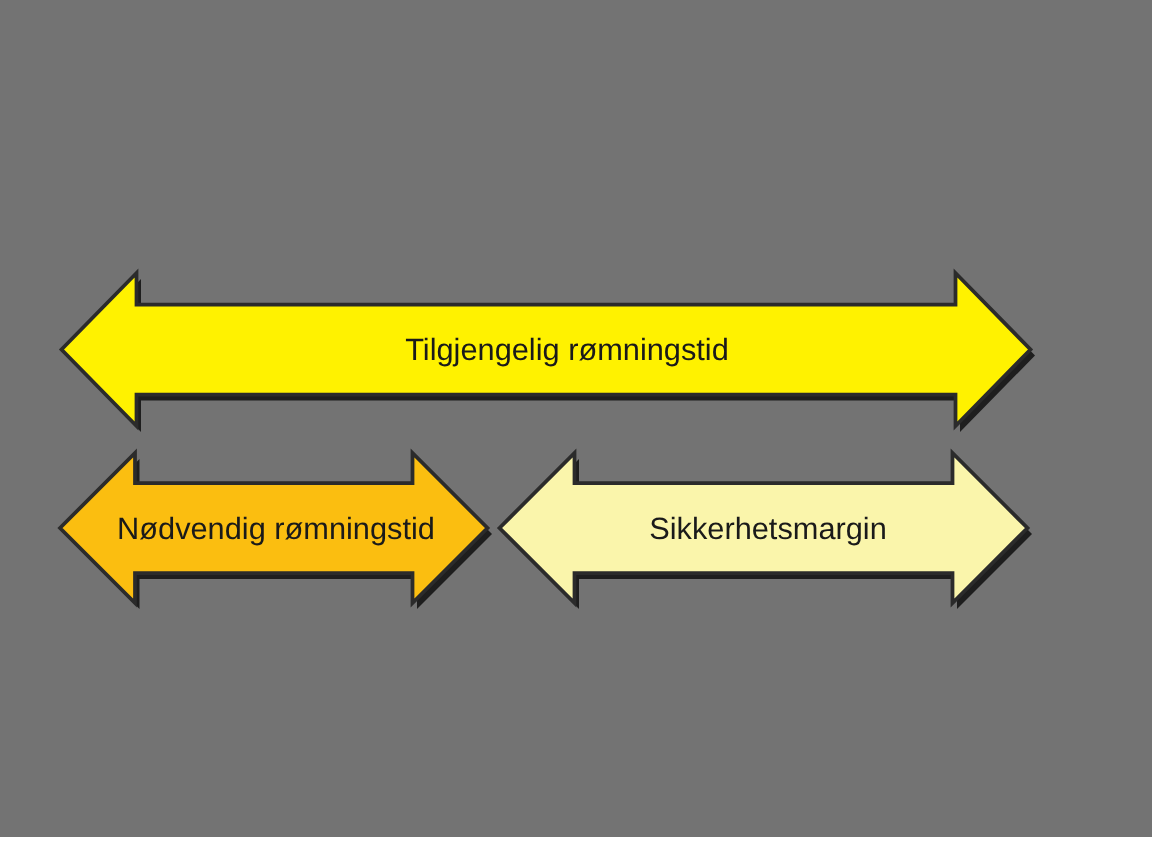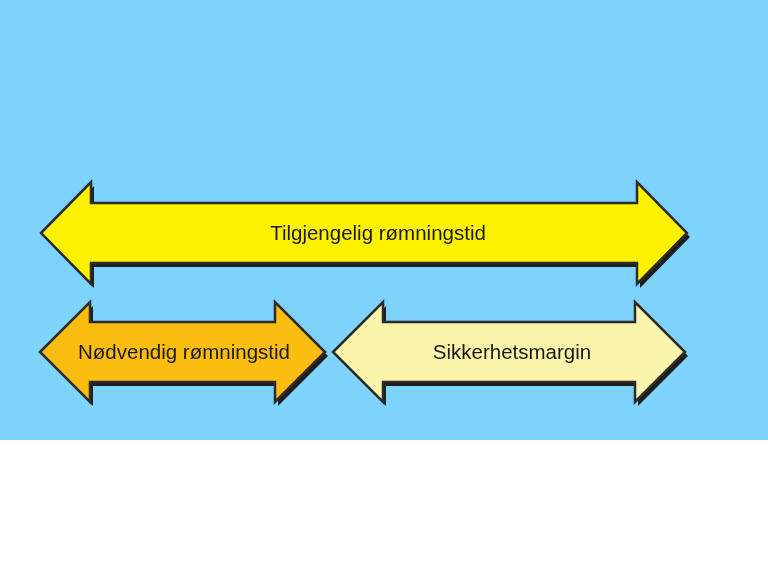--- a/index.html
+++ b/index.html
@@ -3,22 +3,22 @@
 <meta charset="utf-8">
 <style>
   html, body {
     margin: 0;
     padding: 0;
     background: #FFFFFF;
   }
   .canvas {
     position: relative;
     width: 768px;
-    height: 440px;
-    background: #7dd3fc;
+    height: 558px;
+    background: #737373;
     overflow: hidden;
   }
   svg { display: block; }
   .arrow-shadow {
     stroke: none;
   }
   .arrow-shape {
     stroke: #2B2B2B;
     stroke-width: 2.5;
     stroke-linejoin: miter;

